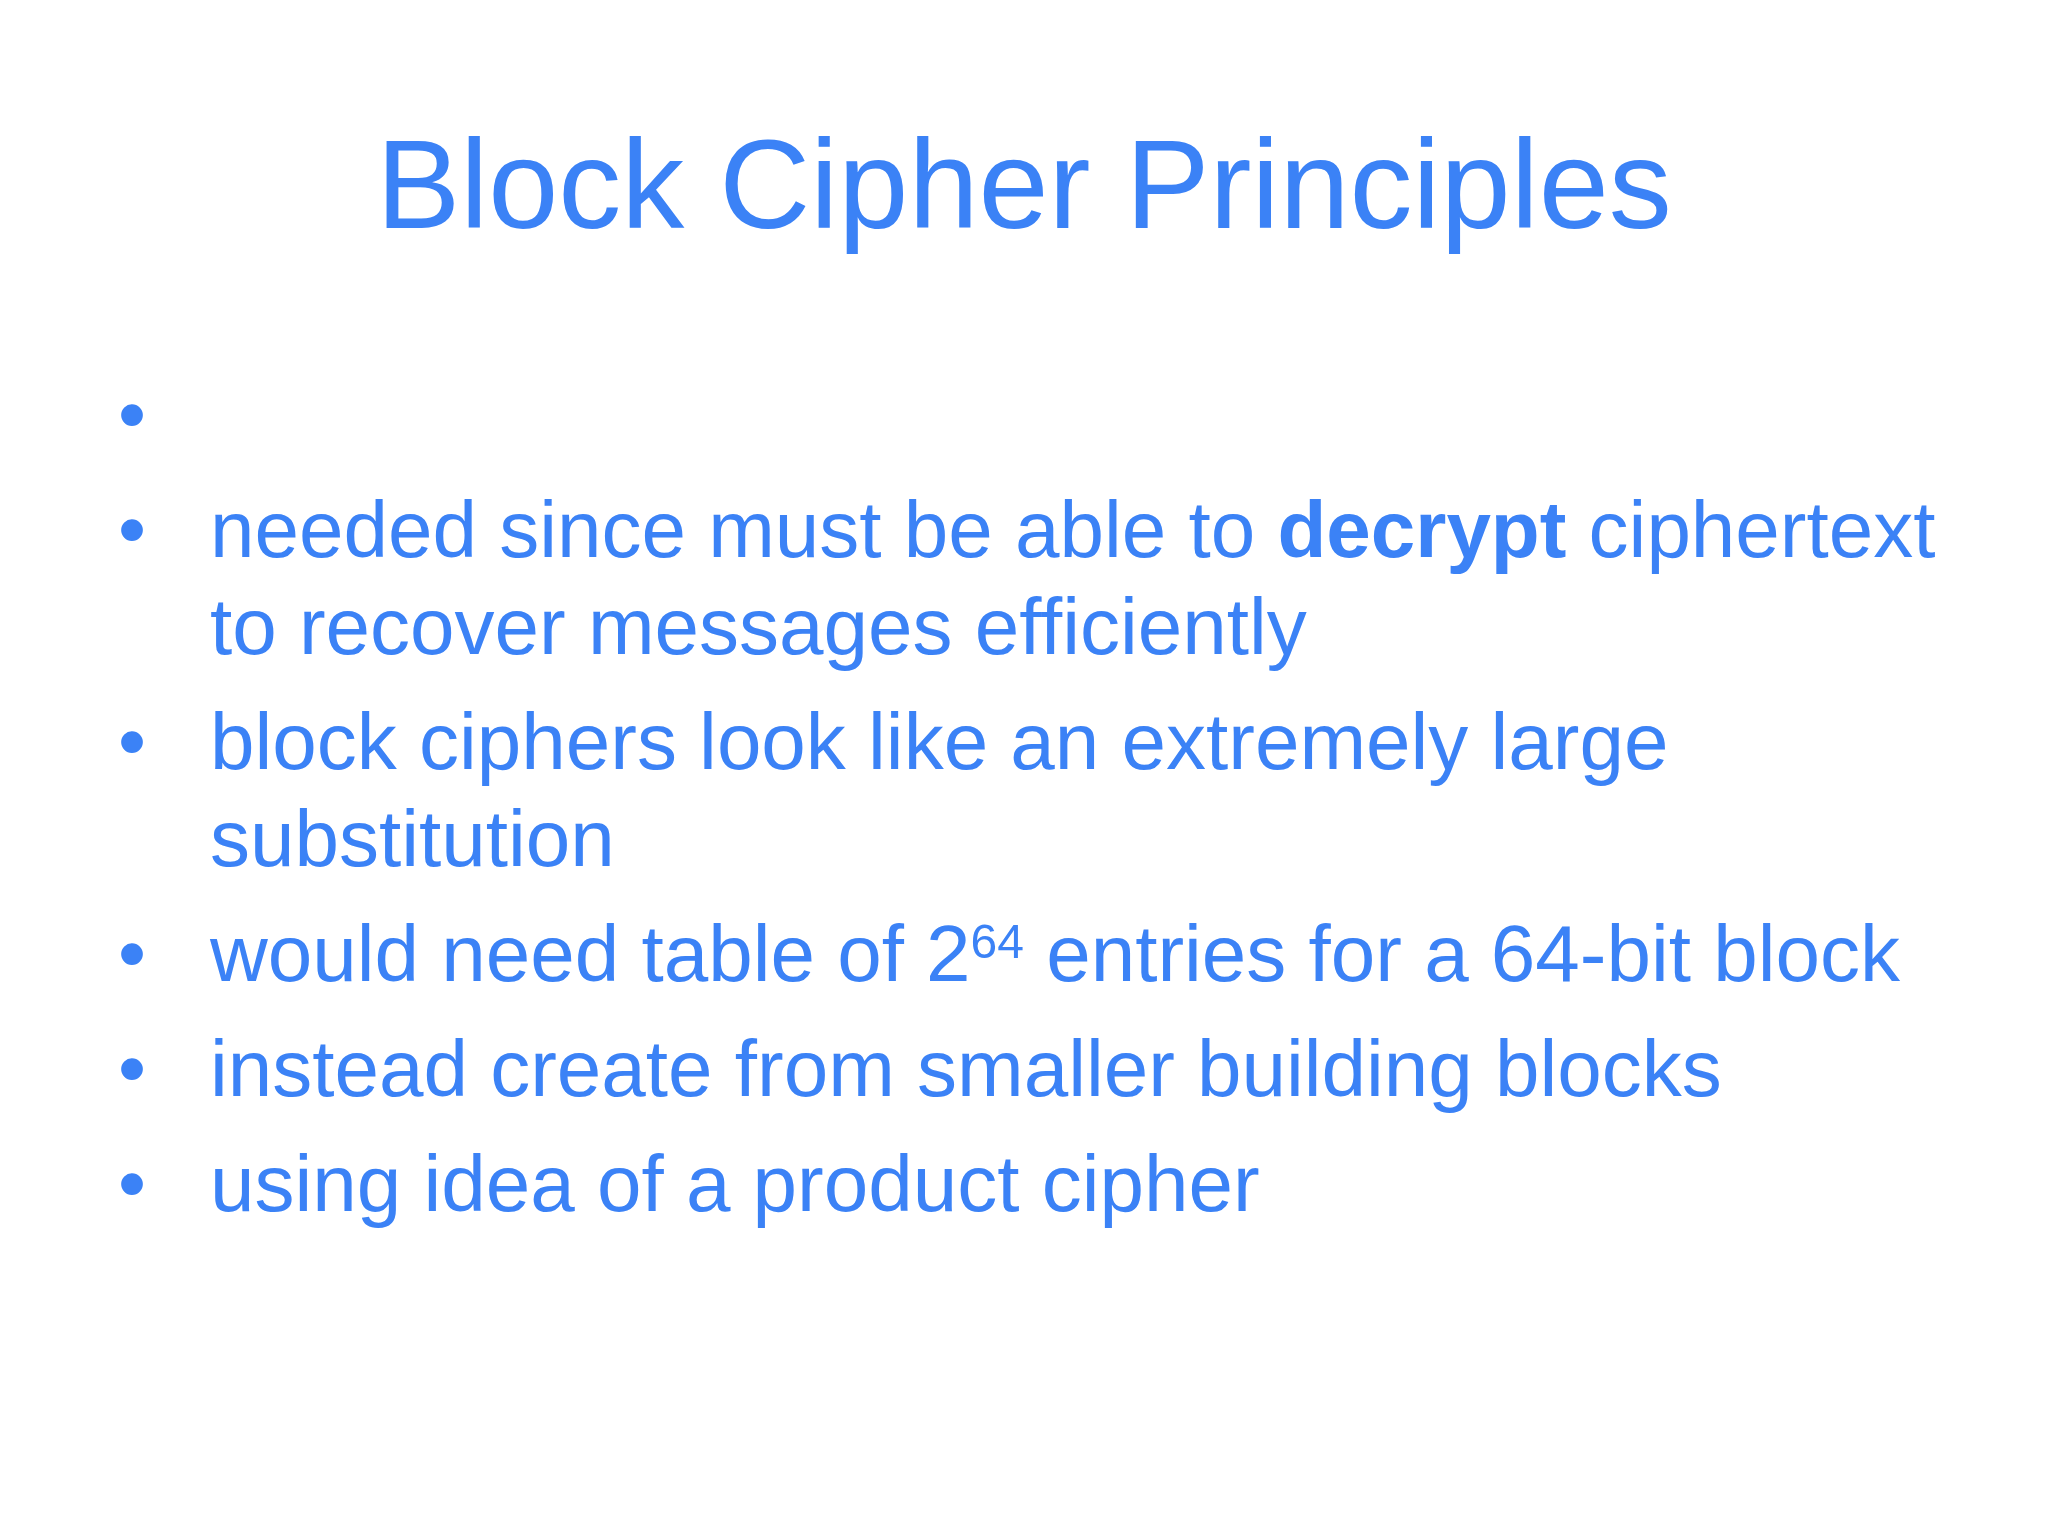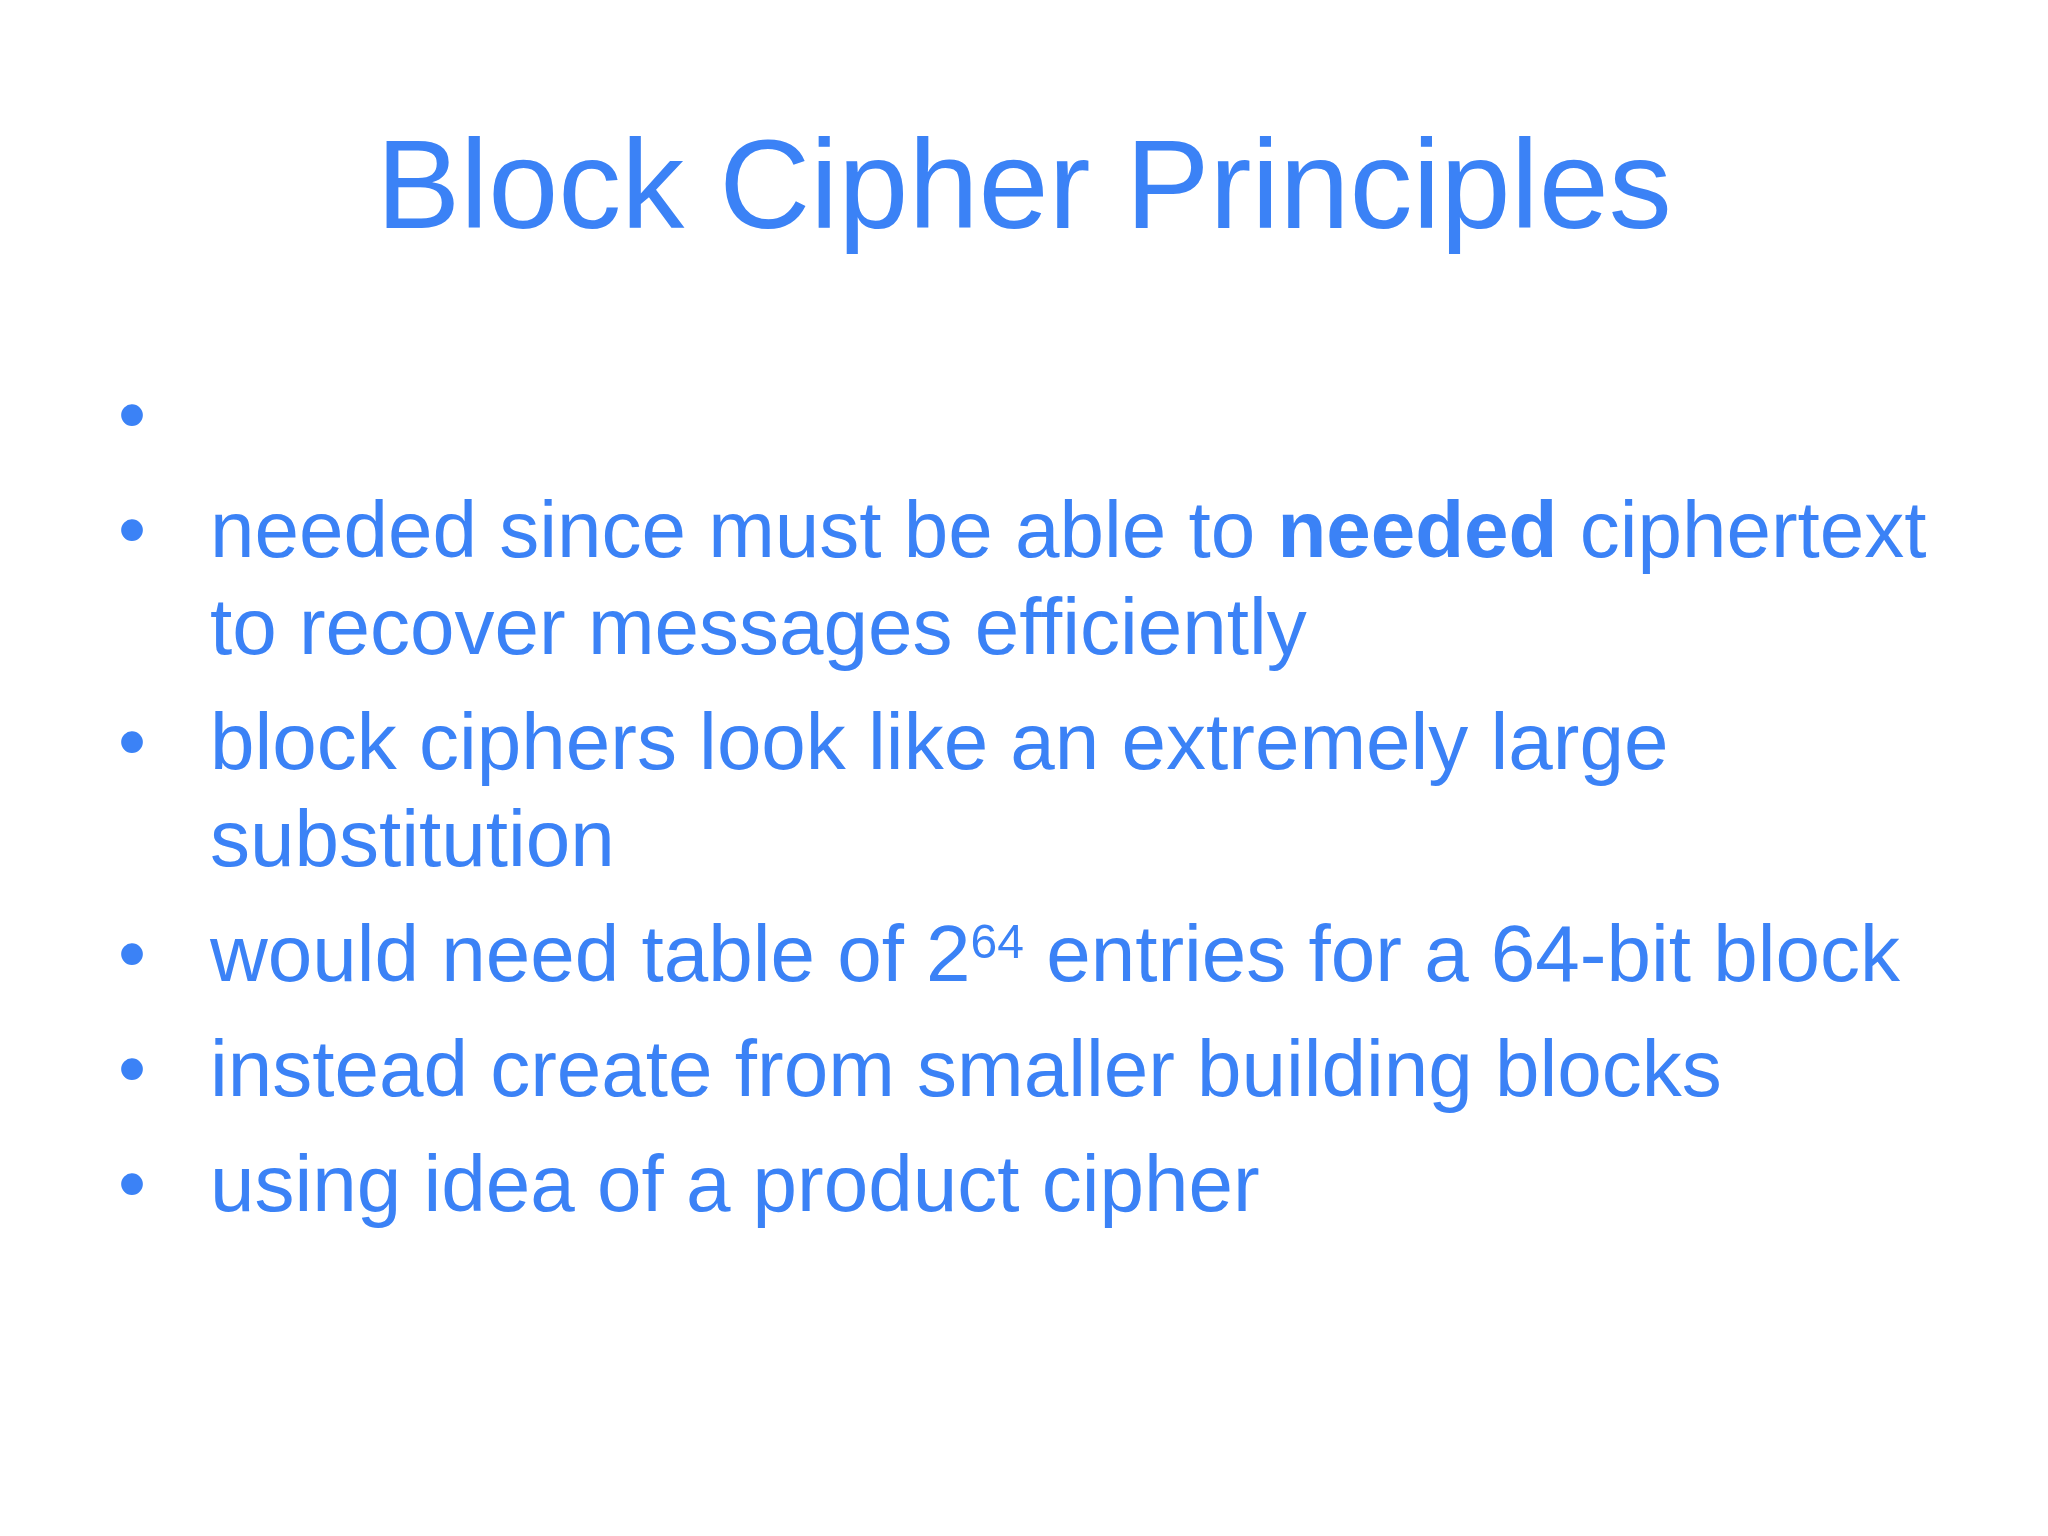--- a/index.html
+++ b/index.html
@@ -59,21 +59,21 @@
 
 <div class="slide" style="background: rgb(255, 255, 255); color: #3b82f6;">
   <h1 class="title">Block Cipher Principles</h1>
   <ul class="bullets">
       <li>
         <span class="marker">•</span>
         <span class="txt"></span>
       </li>
       <li>
         <span class="marker">•</span>
-        <span class="txt"><span>needed since must be able to </span><b>needed</b><span> ciphertext
+        <span class="txt"><span>needed since must be able to </span><b>decrypt</b><span> ciphertext
 to recover messages efficiently</span></span>
       </li>
       <li>
         <span class="marker">•</span>
         <span class="txt"><span>block ciphers look like an extremely large
 substitution</span></span>
       </li>
       <li>
         <span class="marker">•</span>
         <span class="txt"><span>would need table of 2</span><sup>64</sup><span> entries for a 64-bit block</span></span>

